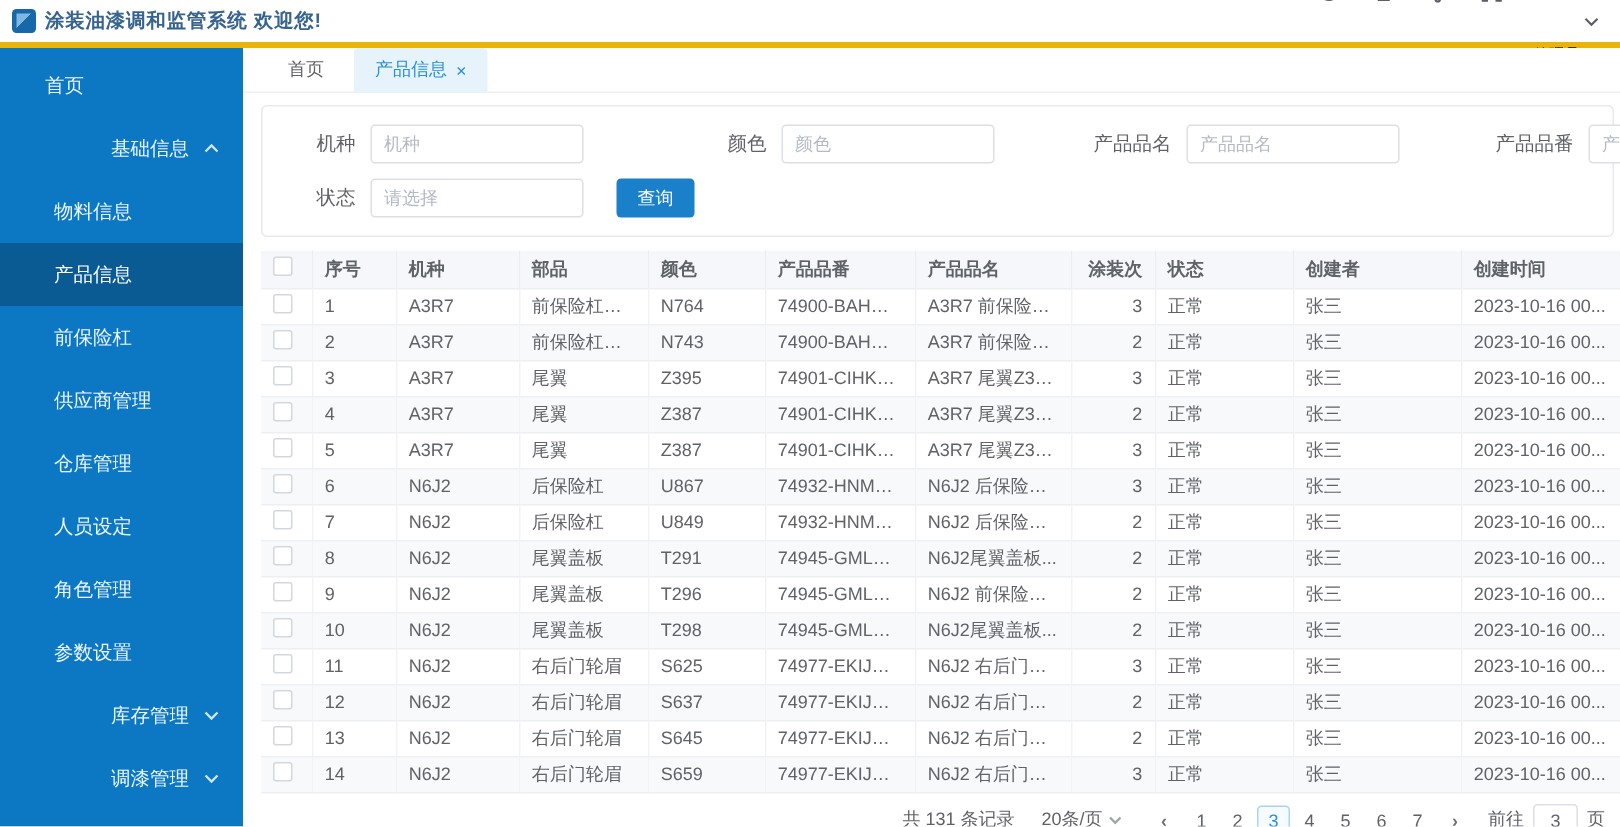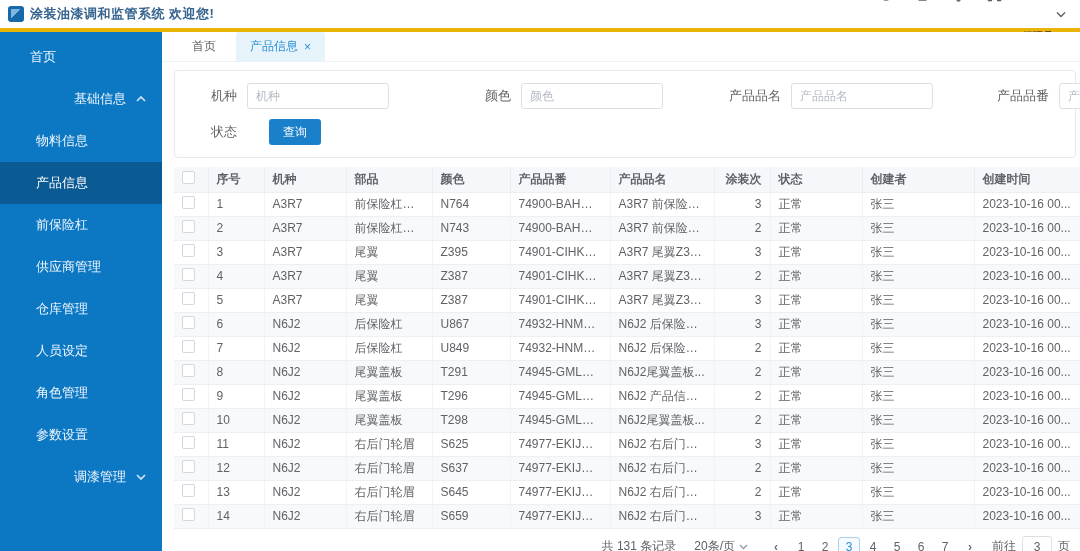--- a/index.html
+++ b/index.html
@@ -173,20 +173,28 @@
         <div class="side-item sub">
           <span>人员设定</span>
         </div>
         <div class="side-item sub">
           <span>角色管理</span>
         </div>
         <div class="side-item sub">
           <span>参数设置</span>
         </div>
         <div class="side-item group">
+          <span>库存管理</span>
+          <span class="side-chevron">
+            <svg width="10" height="7" viewBox="0 0 10 7">
+              <path d="M1 1.5 L5 5.5 L9 1.5"></path>
+            </svg>
+          </span>
+        </div>
+        <div class="side-item group">
           <span>调漆管理</span>
           <span class="side-chevron">
             <svg width="10" height="7" viewBox="0 0 10 7">
               <path d="M1 1.5 L5 5.5 L9 1.5"></path>
             </svg>
           </span>
         </div>
       </div>
 
     <div class="main">
@@ -216,20 +224,21 @@
             <input placeholder="产品品名" style="">
           </div>
           <div class="field" style="margin-left:26px;">
             <span class="field-label wide">产品品番</span>
             <input placeholder="产品品番" style="">
           </div>
         </div>
         <div class="filter-row">
           <div class="field">
             <span class="field-label">状态</span>
+            <input readonly="" placeholder="请选择" style="">
           </div>
           <button class="btn-query">查询</button>
         </div>
       </div>
 
       <div class="table-wrap">
         <table>
           <colgroup>
             <col style="width:34px">
               <col style="width:56px">
@@ -363,21 +372,21 @@
                 <td>张三</td>
                 <td>2023-10-16 00...</td>
               </tr>
               <tr>
                 <td><span class="cb"></span></td>
                 <td>9</td>
                 <td>N6J2</td>
                 <td>尾翼盖板</td>
                 <td>T296</td>
                 <td>74945-GMLO0...</td>
-                <td>N6J2 产品信息...</td>
+                <td>N6J2 前保险杠...</td>
                 <td class="num-cell">2</td>
                 <td>正常</td>
                 <td>张三</td>
                 <td>2023-10-16 00...</td>
               </tr>
               <tr>
                 <td><span class="cb"></span></td>
                 <td>10</td>
                 <td>N6J2</td>
                 <td>尾翼盖板</td>

